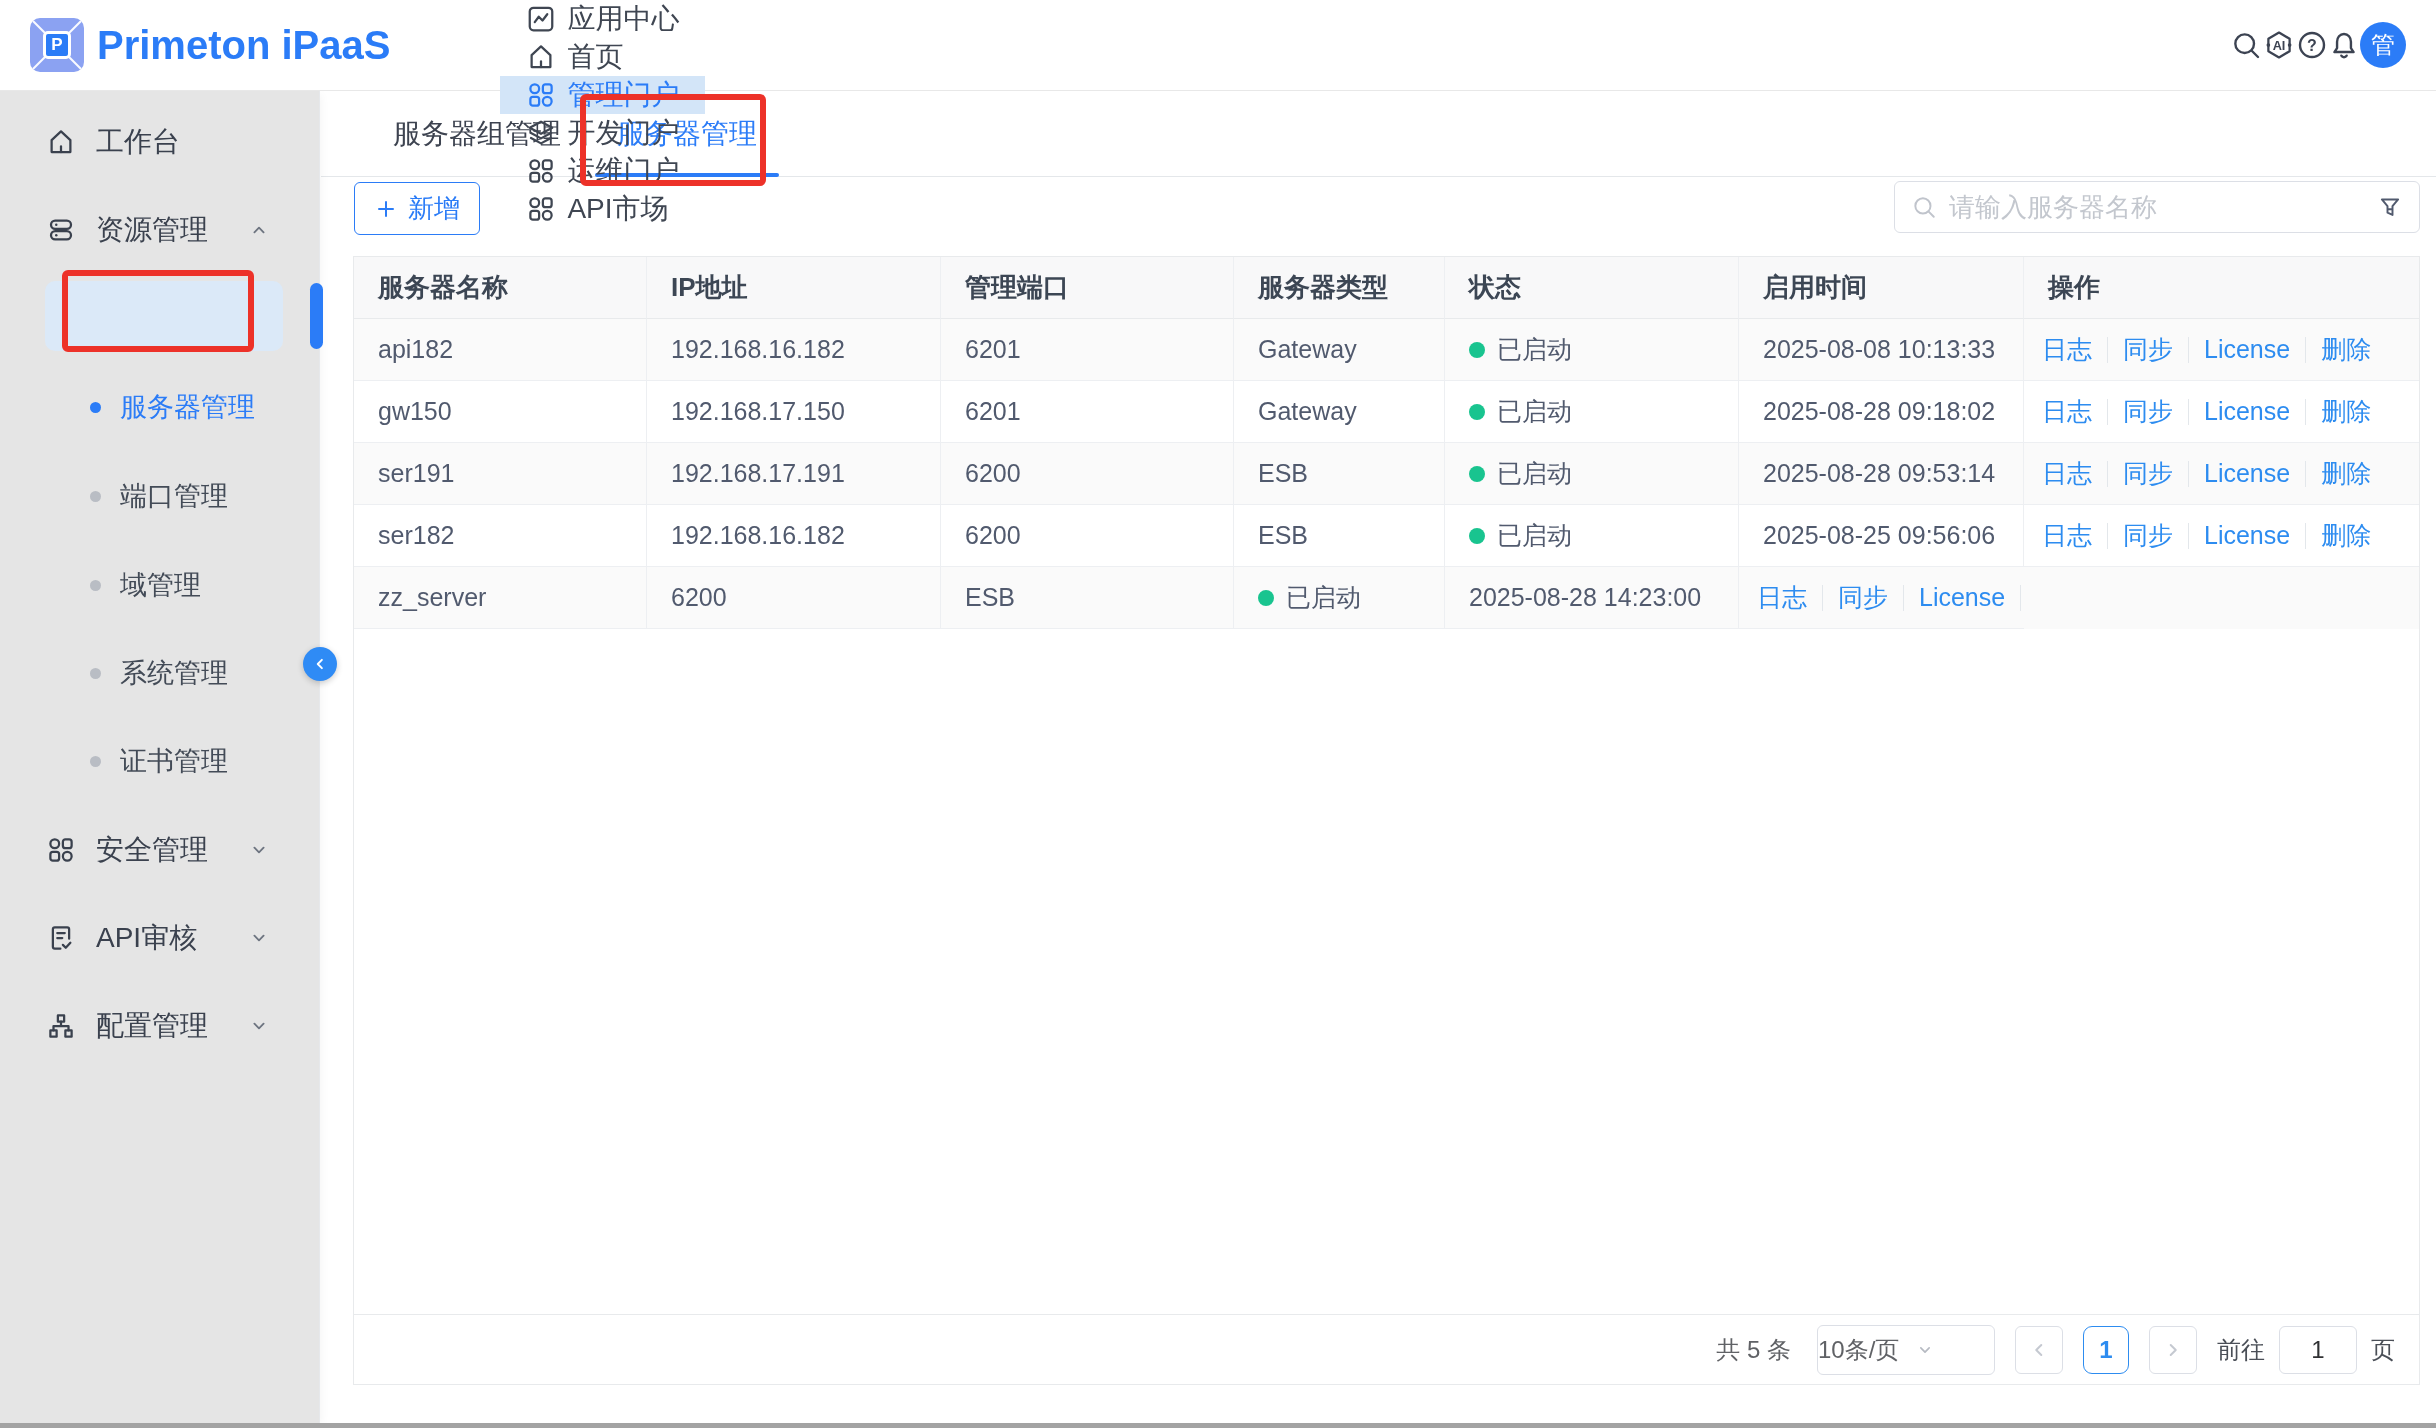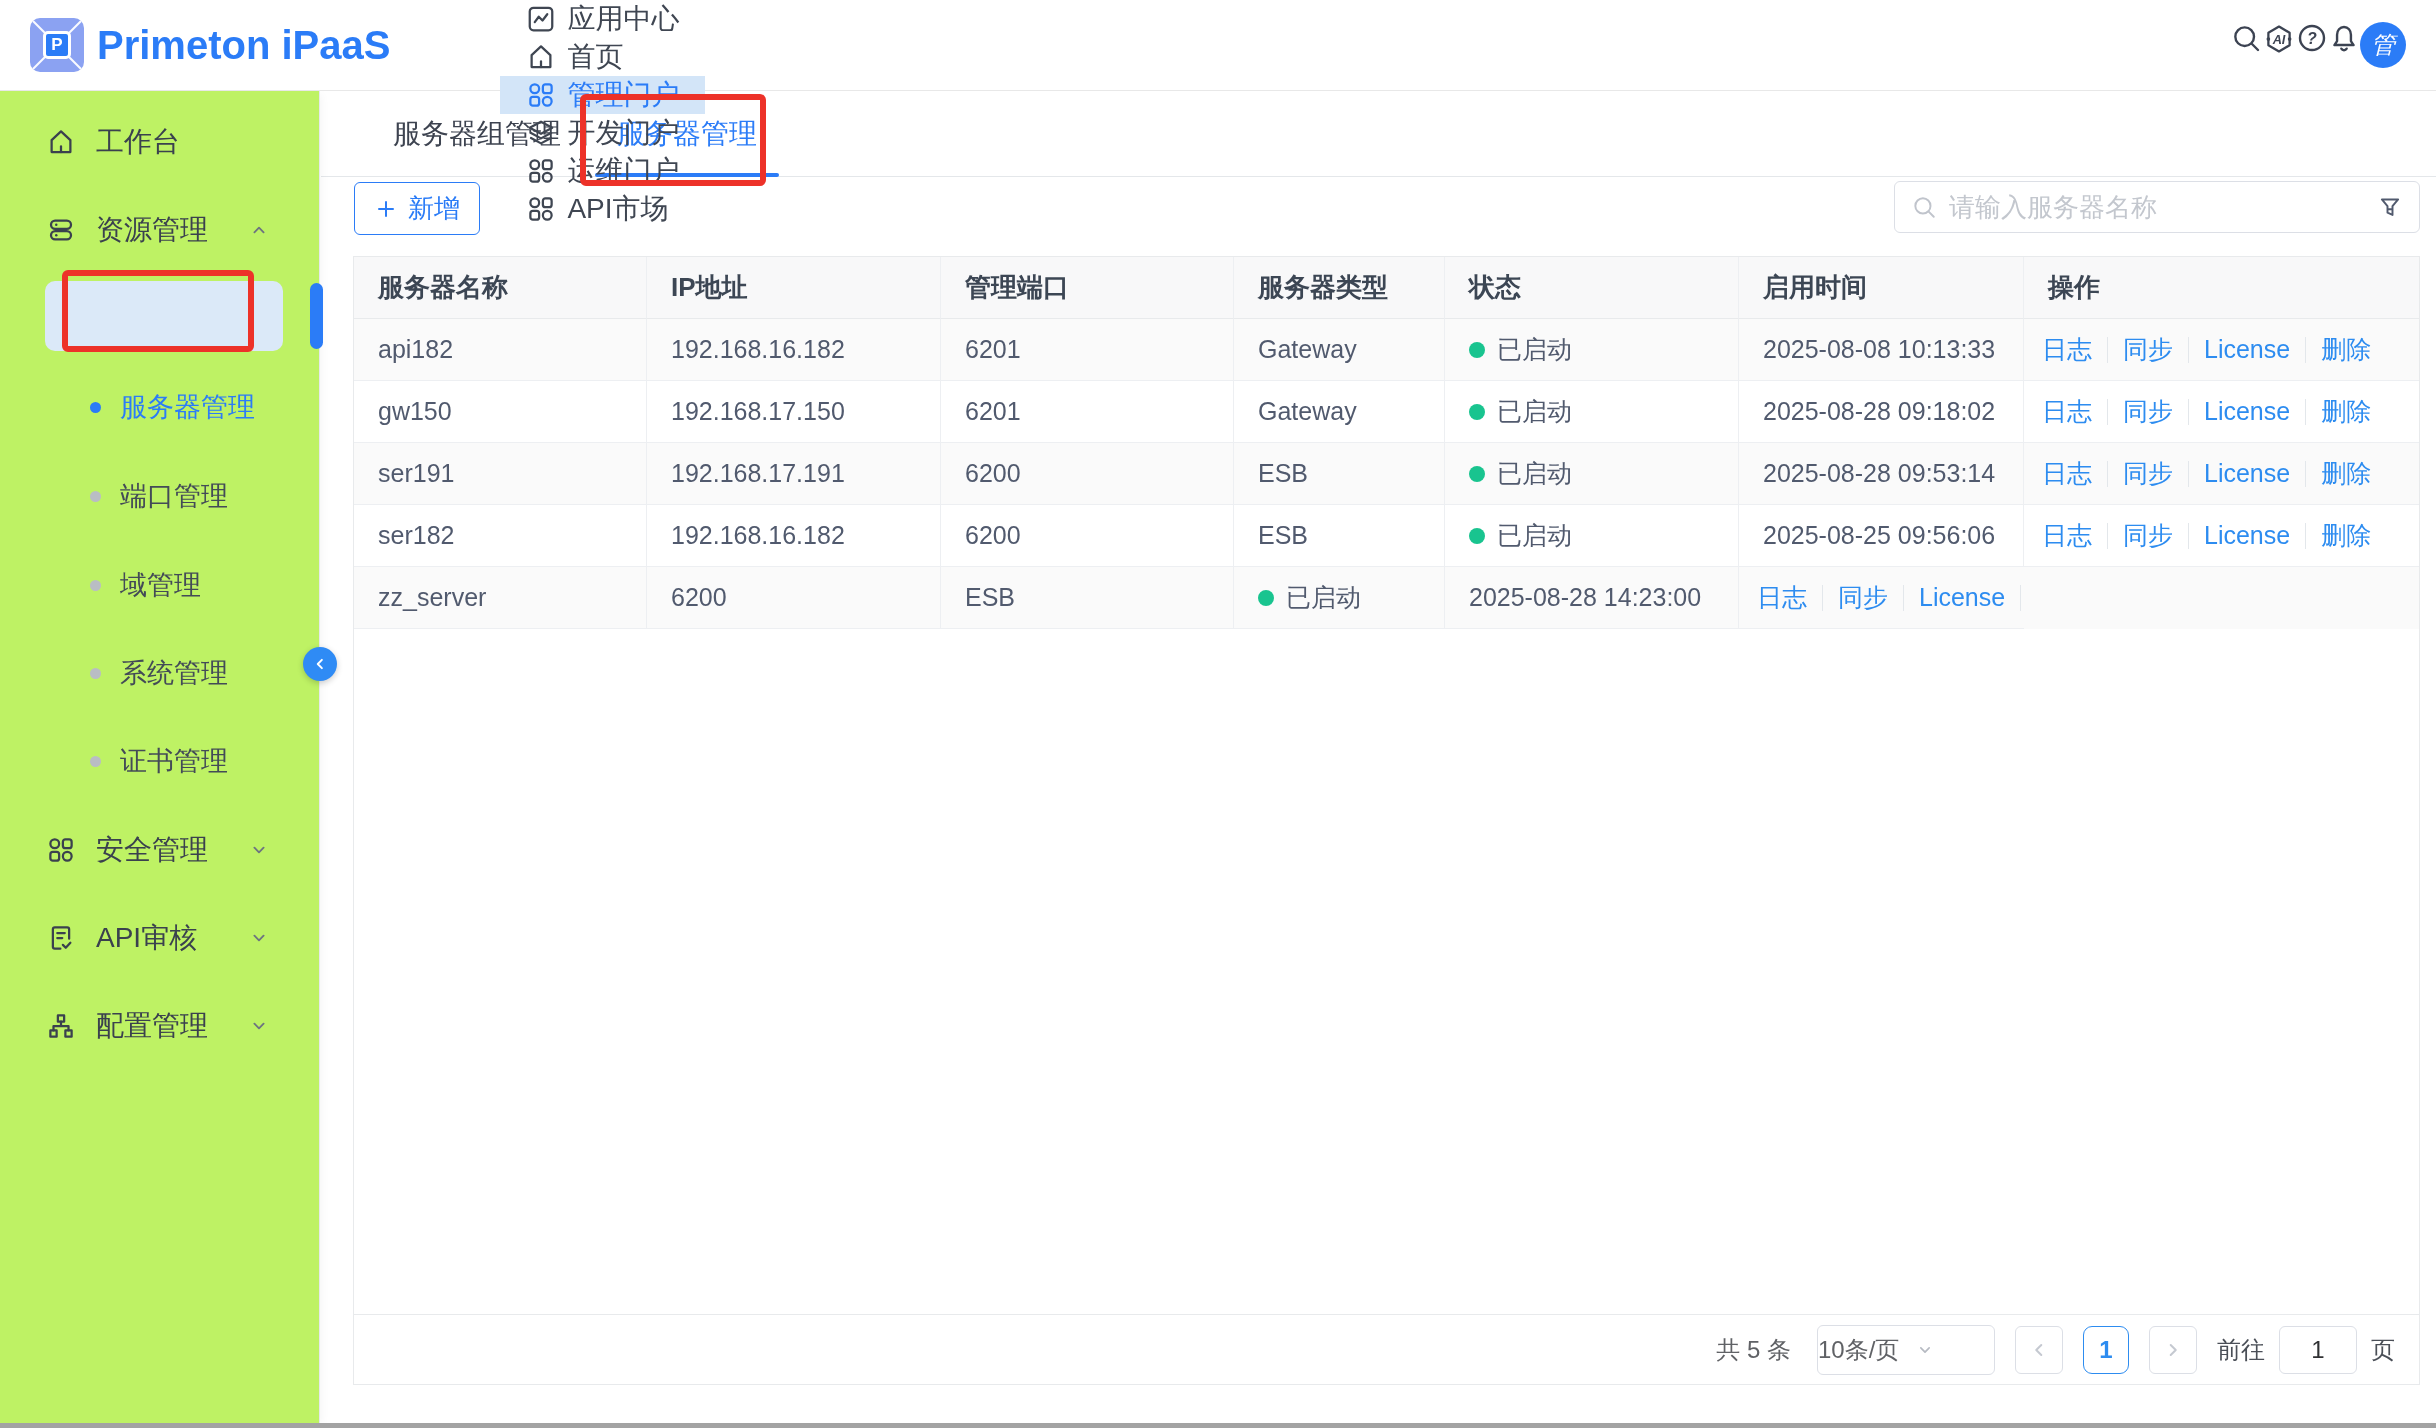--- a/index.html
+++ b/index.html
@@ -17,27 +17,27 @@
   .logo::after  { transform:rotate(-45deg); }
   .logo-core { position:absolute; left:13px; top:13px; width:28px; height:28px; background:#2b7cf7;
                border:3px solid #fff; border-radius:5px; color:#fff; font-weight:bold; font-size:17px;
                display:flex; align-items:center; justify-content:center; z-index:2; }
   .brand { font-size:40px; font-weight:bold; color:#2b7cf7; margin-left:13px; white-space:nowrap; }
   .nav { display:flex; height:100%; margin-left:110px;flex-direction:column; }
   .nav-item { display:flex; align-items:center; gap:11px; padding:0 26px; font-size:28px; color:#3f4652; cursor:pointer; white-space:nowrap; }
   .nav-item .icon { color:#3f4652; }
   .nav-item.active { background:#d3e5f8; color:#2b7cf7; }
   .nav-item.active .icon { color:#2b7cf7; }
-  .hdr-right { margin-left:auto; display:flex; margin-right:30px;font-style:italic; }
+  .hdr-right { margin-left:auto; display:flex; align-items:center; margin-right:30px; }
   .hdr-right .icon { color:#3c4352; cursor:pointer; }
   .avatar { width:46px; height:46px; border-radius:50%; background:#2b7cf7; color:#fff; font-size:24px;
             display:flex; align-items:center; justify-content:center; cursor:pointer; }
 
   
-  .sidebar { position:absolute; top:91px; left:0; width:320px; bottom:0; background:#bef264;
+  .sidebar { position:absolute; top:91px; left:0; width:320px; bottom:0; background:#e5e5e5;
              border-right:1px solid #e6e8eb; box-shadow:4px 0 10px -4px rgba(0,0,0,.06); z-index:3; }
   .side-item { position:absolute; left:0; width:100%; height:56px; display:flex; align-items:center; cursor:pointer; }
   .side-item .s-icon { position:absolute; left:46px; color:#3a414e; }
   .side-item .s-label { position:absolute; left:96px; font-size:28px; color:#3a414e; white-space:nowrap; }
   .side-item .s-chevron { position:absolute; left:248px; color:#6d7480; }
   .sub-item .s-dot { position:absolute; left:90px; width:11px; height:11px; border-radius:50%; background:#b9bdc4; }
   .sub-item .s-label { position:absolute; left:120px; font-size:27px; color:#434b57; }
   .active-pill { position:absolute; left:45px; top:190px; width:238px; height:70px; background:#dbe9f8; border-radius:10px; }
   .sub-item.active .s-dot { background:#2b7cf7; }
   .sub-item.active .s-label { color:#2b7cf7; }

